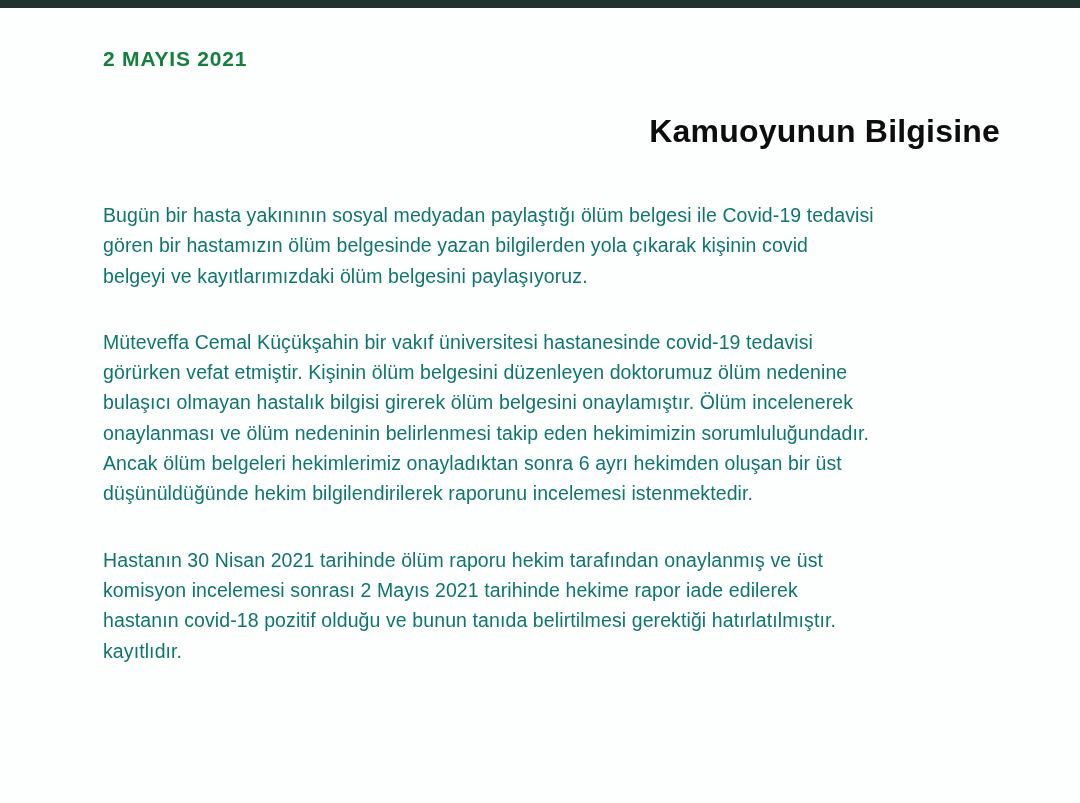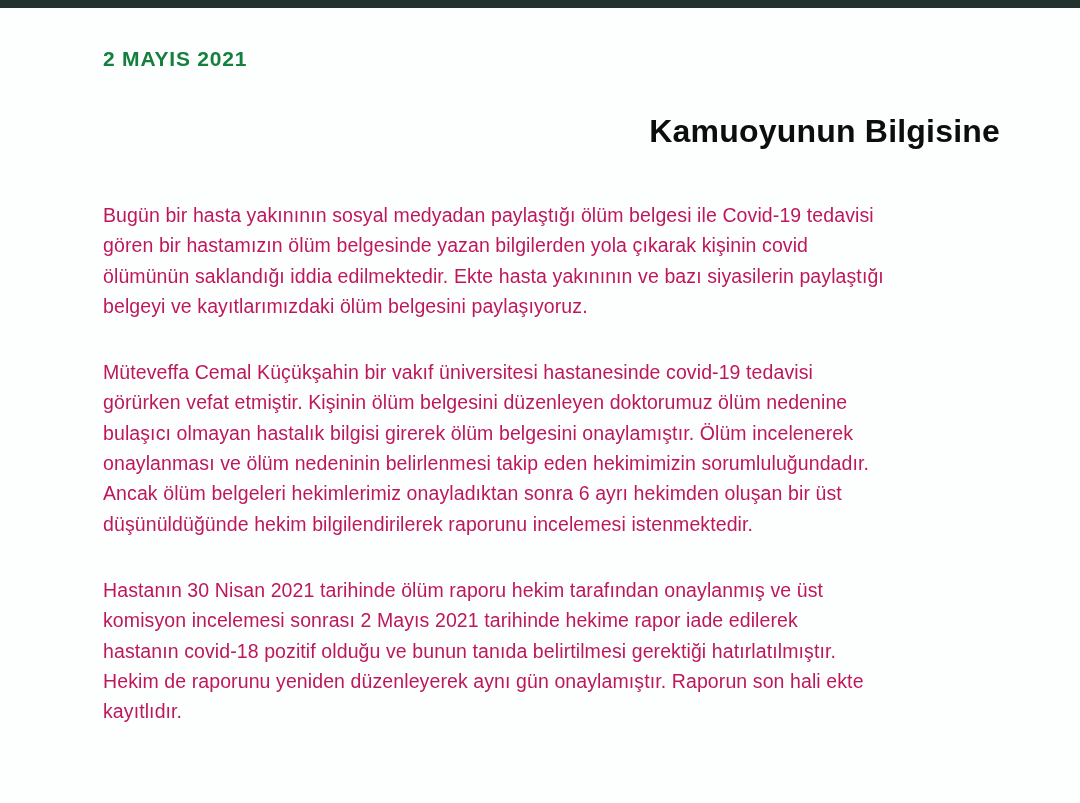--- a/index.html
+++ b/index.html
@@ -50,40 +50,38 @@
 <body>
 
 <div class="top-bar" style="background: rgb(34, 50, 46);"></div>
 
 <div class="content">
 
   <div class="pub-date" style="color: #15803d; font-weight: bold;">2 MAYIS 2021</div>
 
   <h1 class="doc-title" style="color: rgb(13, 13, 13); text-align: right;">Kamuoyunun Bilgisine</h1>
 
-  <div class="doc-body" style="color: #be185d;">
+  <div class="doc-body" style="color: #0f766e;">
 
     <div class="paragraph">
       <div class="para-line">Bugün bir hasta yakınının sosyal medyadan paylaştığı ölüm belgesi ile Covid-19 tedavisi</div>
       <div class="para-line">gören bir hastamızın ölüm belgesinde yazan bilgilerden yola çıkarak kişinin covid</div>
-      <div class="para-line">ölümünün saklandığı iddia edilmektedir. Ekte hasta yakınının ve bazı siyasilerin paylaştığı</div>
       <div class="para-line">belgeyi ve kayıtlarımızdaki ölüm belgesini paylaşıyoruz.</div>
     </div>
 
     <div class="paragraph">
       <div class="para-line">Müteveffa Cemal Küçükşahin bir vakıf üniversitesi hastanesinde covid-19 tedavisi</div>
       <div class="para-line">görürken vefat etmiştir. Kişinin ölüm belgesini düzenleyen doktorumuz ölüm nedenine</div>
       <div class="para-line">bulaşıcı olmayan hastalık bilgisi girerek ölüm belgesini onaylamıştır. Ölüm incelenerek</div>
       <div class="para-line">onaylanması ve ölüm nedeninin belirlenmesi takip eden hekimimizin sorumluluğundadır.</div>
       <div class="para-line">Ancak ölüm belgeleri hekimlerimiz onayladıktan sonra 6 ayrı hekimden oluşan bir üst</div>
       <div class="para-line">düşünüldüğünde hekim bilgilendirilerek raporunu incelemesi istenmektedir.</div>
     </div>
 
     <div class="paragraph">
       <div class="para-line">Hastanın 30 Nisan 2021 tarihinde ölüm raporu hekim tarafından onaylanmış ve üst</div>
       <div class="para-line">komisyon incelemesi sonrası 2 Mayıs 2021 tarihinde hekime rapor iade edilerek</div>
       <div class="para-line">hastanın covid-18 pozitif olduğu ve bunun tanıda belirtilmesi gerektiği hatırlatılmıştır.</div>
-      <div class="para-line">Hekim de raporunu yeniden düzenleyerek aynı gün onaylamıştır. Raporun son hali ekte</div>
       <div class="para-line">kayıtlıdır.</div>
     </div>
 
   </div>
 </div>
 
 </body></html>

